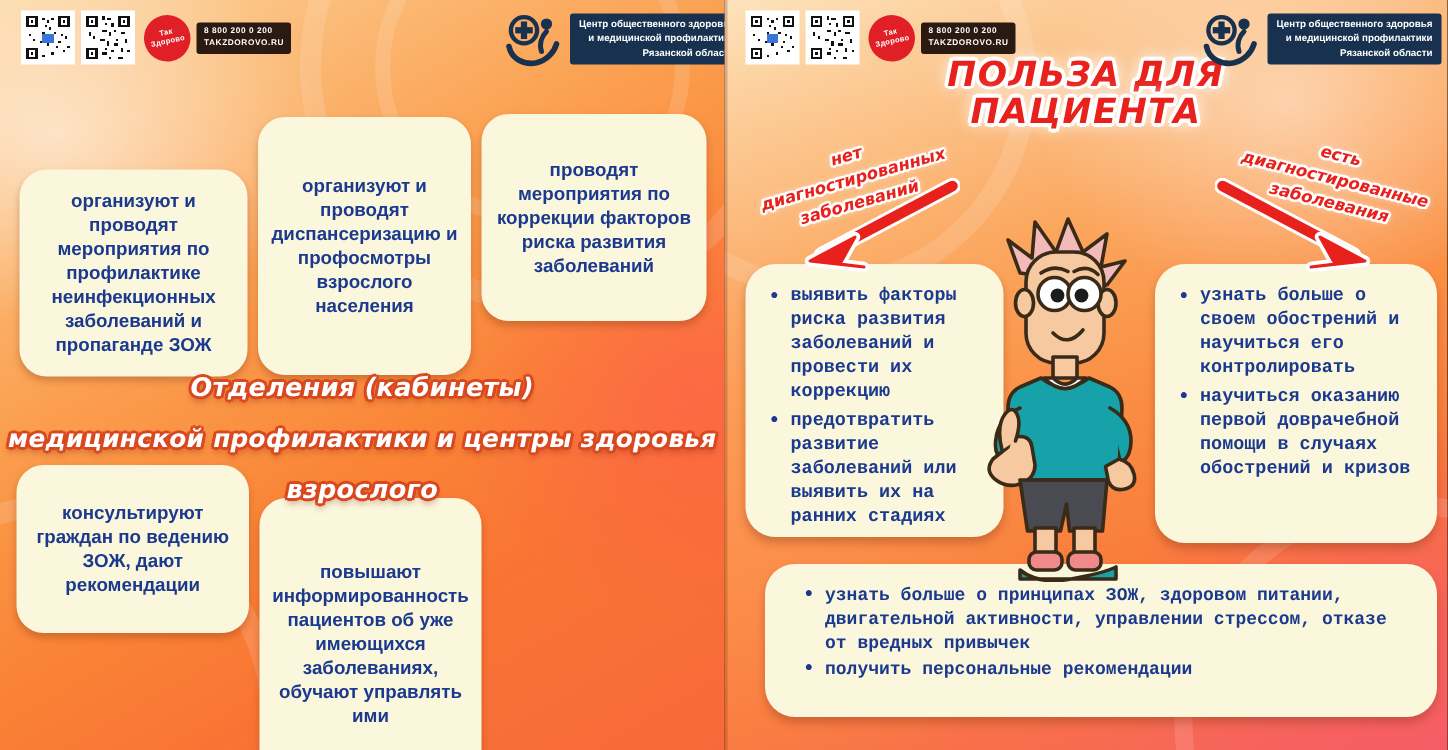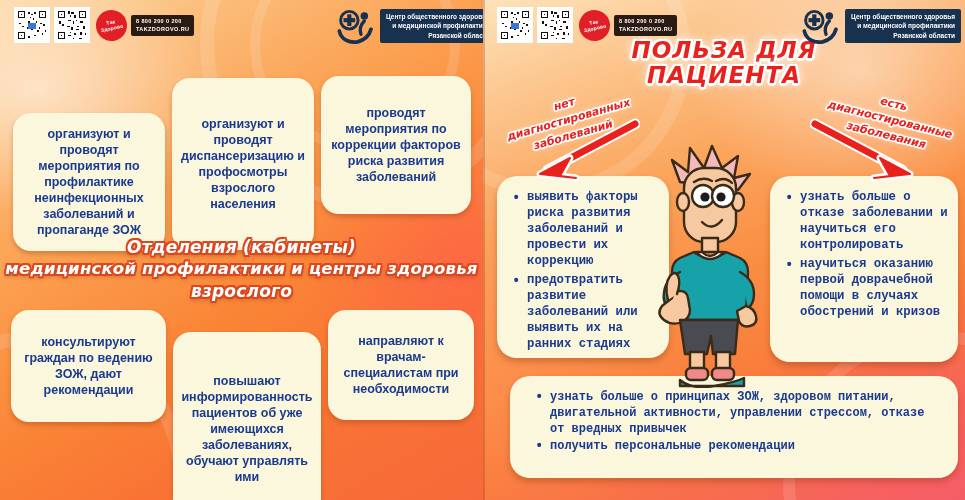--- a/index.html
+++ b/index.html
@@ -66,20 +66,21 @@
   .ltitle{position:absolute;left:0;right:0;top:236px;text-align:center;z-index:18;}
   .ltitle div{
     color:#fff;font-size:17px;font-weight:bold;line-height:1.32;
     font-family:"DejaVu Sans",sans-serif;font-style:italic;
     letter-spacing:.2px;
     text-shadow:
       -1.6px -1.6px 0 #d9481f, 1.6px -1.6px 0 #d9481f,
       -1.6px  1.6px 0 #d9481f, 1.6px  1.6px 0 #d9481f,
        0 -2px 0 #d9481f, 0 2px 0 #d9481f, -2px 0 0 #d9481f, 2px 0 0 #d9481f,
        0 3px 4px rgba(120,30,10,.45);
+    margin-top: 12px;
   }
   .ltitle .l2{font-size:16.5px;}
 
   
   .rtitle{position:absolute;left:0;right:0;top:38px;text-align:center;z-index:18;}
   .rtitle div{
     color:#e8211c;font-size:23px;font-weight:bold;line-height:1.1;
     font-family:"DejaVu Sans",sans-serif;font-style:italic;
     letter-spacing:1px;
     text-shadow:
@@ -267,23 +268,20 @@
       <div class="l2">медицинской профилактики и центры здоровья</div>
       <div class="l1">взрослого</div>
     </div>
 
     <div class="card" id="c4">
       <p>консультируют граждан по ведению ЗОЖ, дают рекомендации</p>
     </div>
     <div class="card" id="c5">
       <p>повышают информированность пациентов об уже имеющихся заболеваниях, обучают управлять ими</p>
     </div>
-    <div class="card" id="c6">
-      <p>направляют к врачам-специалистам при необходимости</p>
-    </div>
   </div>
 
   <div class="panel panel-right">
 
     <div class="swirl" style="left:-80px;top:-90px;width:260px;height:260px;"></div>
     <div class="swirl" style="left:300px;top:330px;width:280px;height:280px;border-width:12px;"></div>
 
     <div class="hdr">
       <div class="qr-wrap">
         <div class="qr">
@@ -480,21 +478,21 @@
   </div>
 
   <div class="bcard" id="rb1">
     <ul class="bullets">
       <li>выявить факторы риска развития заболеваний и провести их коррекцию</li>
       <li>предотвратить развитие заболеваний или выявить их на ранних стадиях</li>
     </ul>
   </div>
   <div class="bcard" id="rb2">
     <ul class="bullets">
-      <li>узнать больше о отказе заболевании и научиться его контролировать</li>
+      <li>узнать больше о своем обострений и научиться его контролировать</li>
       <li>научиться оказанию первой доврачебной помощи в случаях обострений и кризов</li>
     </ul>
   </div>
   <div class="bcard" id="rb3">
     <ul class="bullets">
       <li>узнать больше о принципах ЗОЖ, здоровом питании, двигательной активности, управлении стрессом, отказе от вредных привычек</li>
       <li>получить персональные рекомендации</li>
     </ul>
   </div>
 

